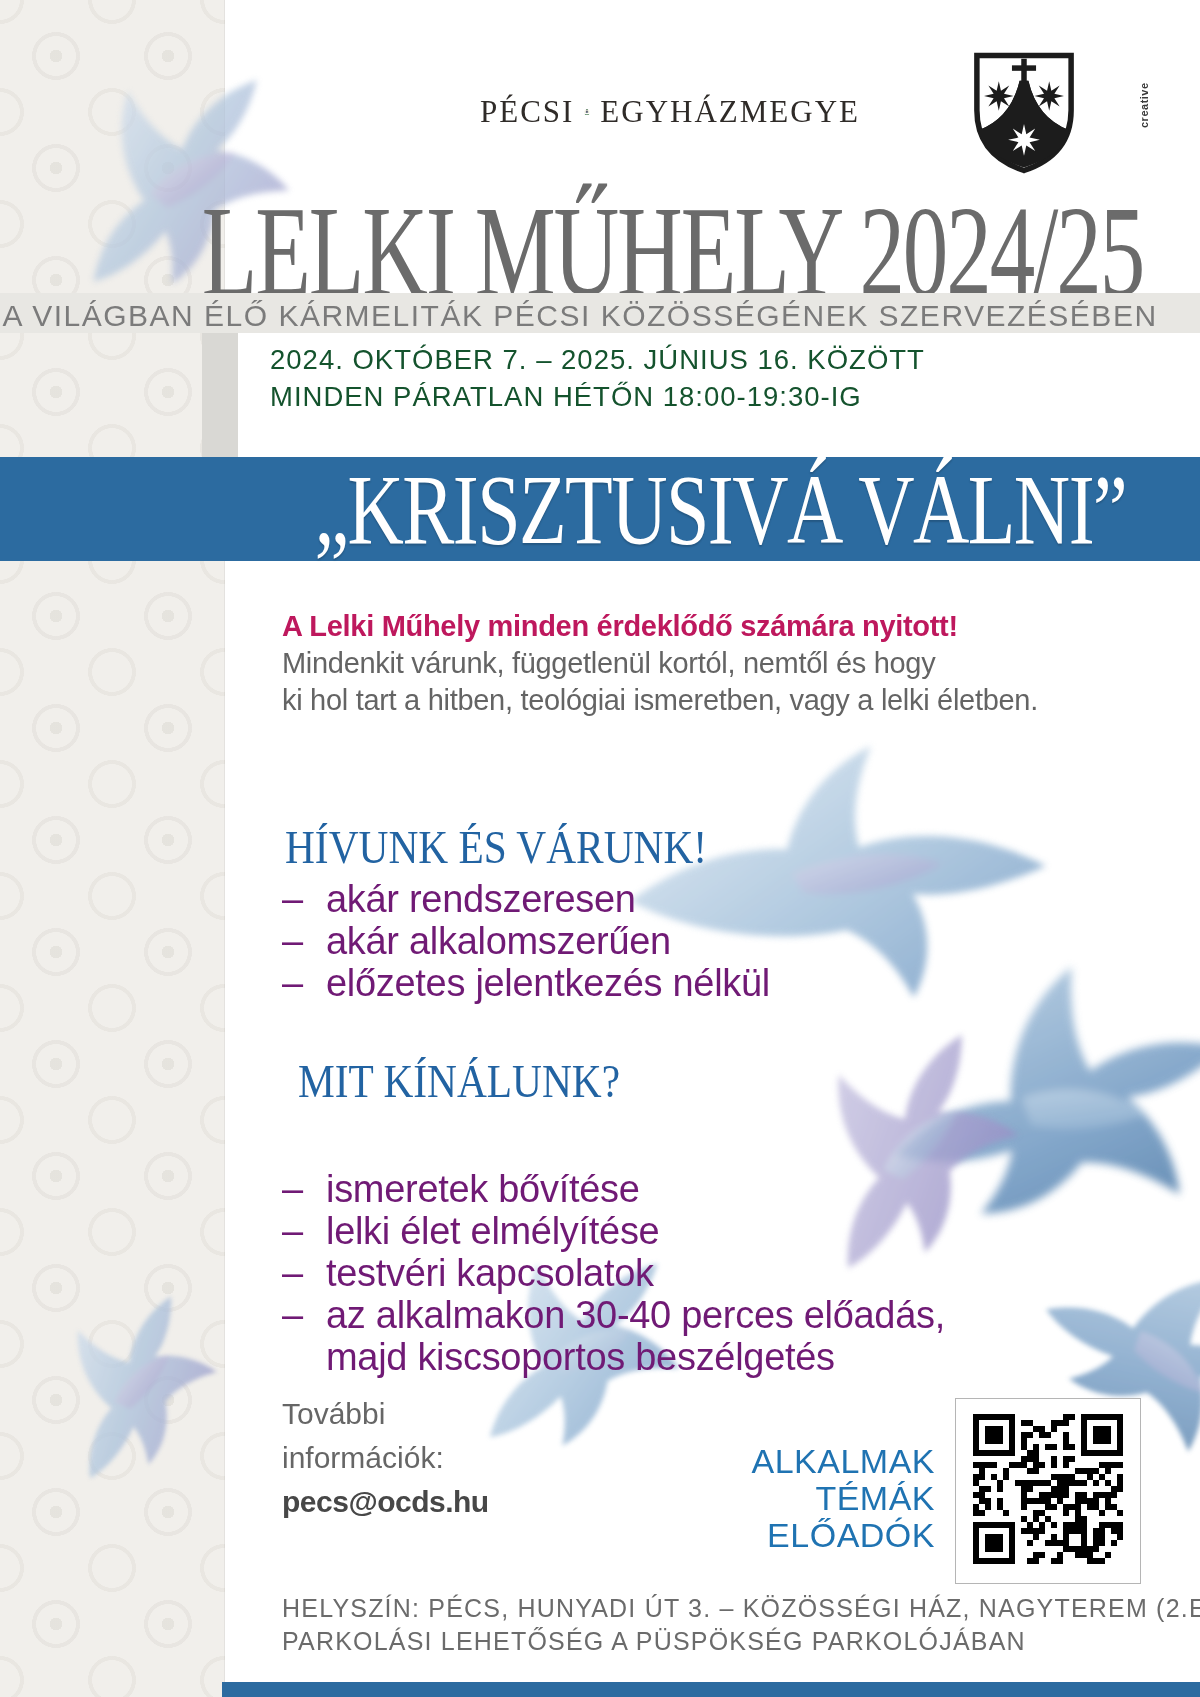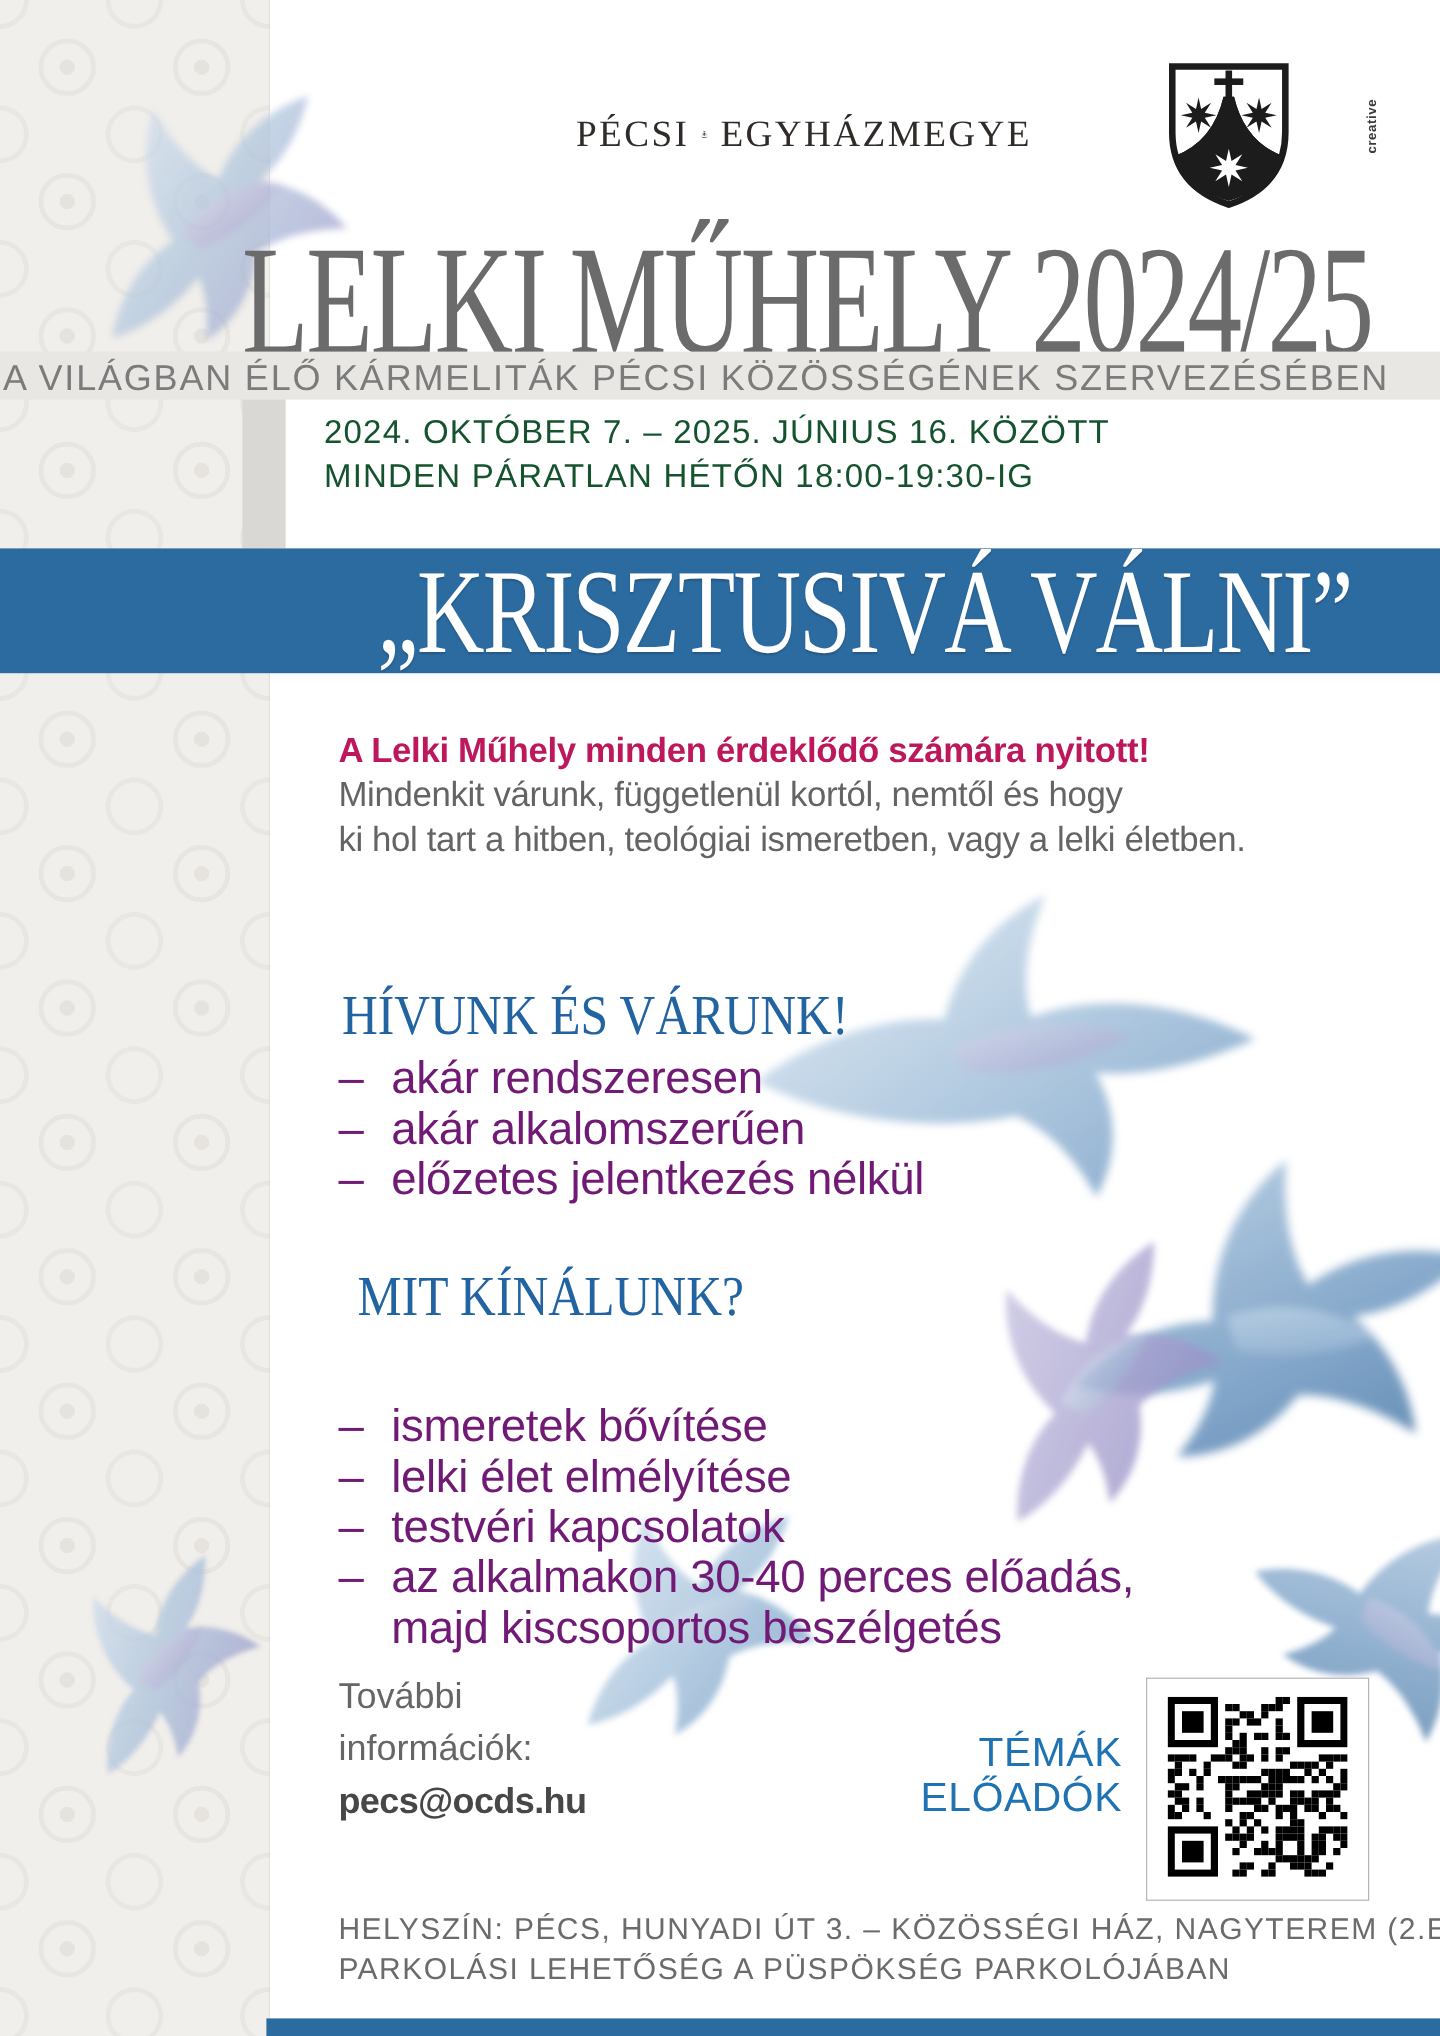--- a/index.html
+++ b/index.html
@@ -255,20 +255,21 @@
 majd kiscsoportos beszélgetés</div>
   </div>
 
   <div id="contact" class="abs">
     <div>További</div>
     <div>információk:</div>
     <div class="email">pecs@ocds.hu</div>
   </div>
 
   <div id="qr-labels" class="abs">
+    <div>ALKALMAK</div>
     <div>TÉMÁK</div>
     <div>ELŐADÓK</div>
   </div>
   <div id="qr-box" class="abs">
       <div id="qr-canvas"><svg width="150" height="150" xmlns="http://www.w3.org/2000/svg">
           <rect x="90" y="0" width="6" height="6" fill="#000"></rect>
           <rect x="96" y="0" width="6" height="6" fill="#000"></rect>
           <rect x="48" y="6" width="6" height="6" fill="#000"></rect>
           <rect x="54" y="6" width="6" height="6" fill="#000"></rect>
           <rect x="78" y="6" width="6" height="6" fill="#000"></rect>

